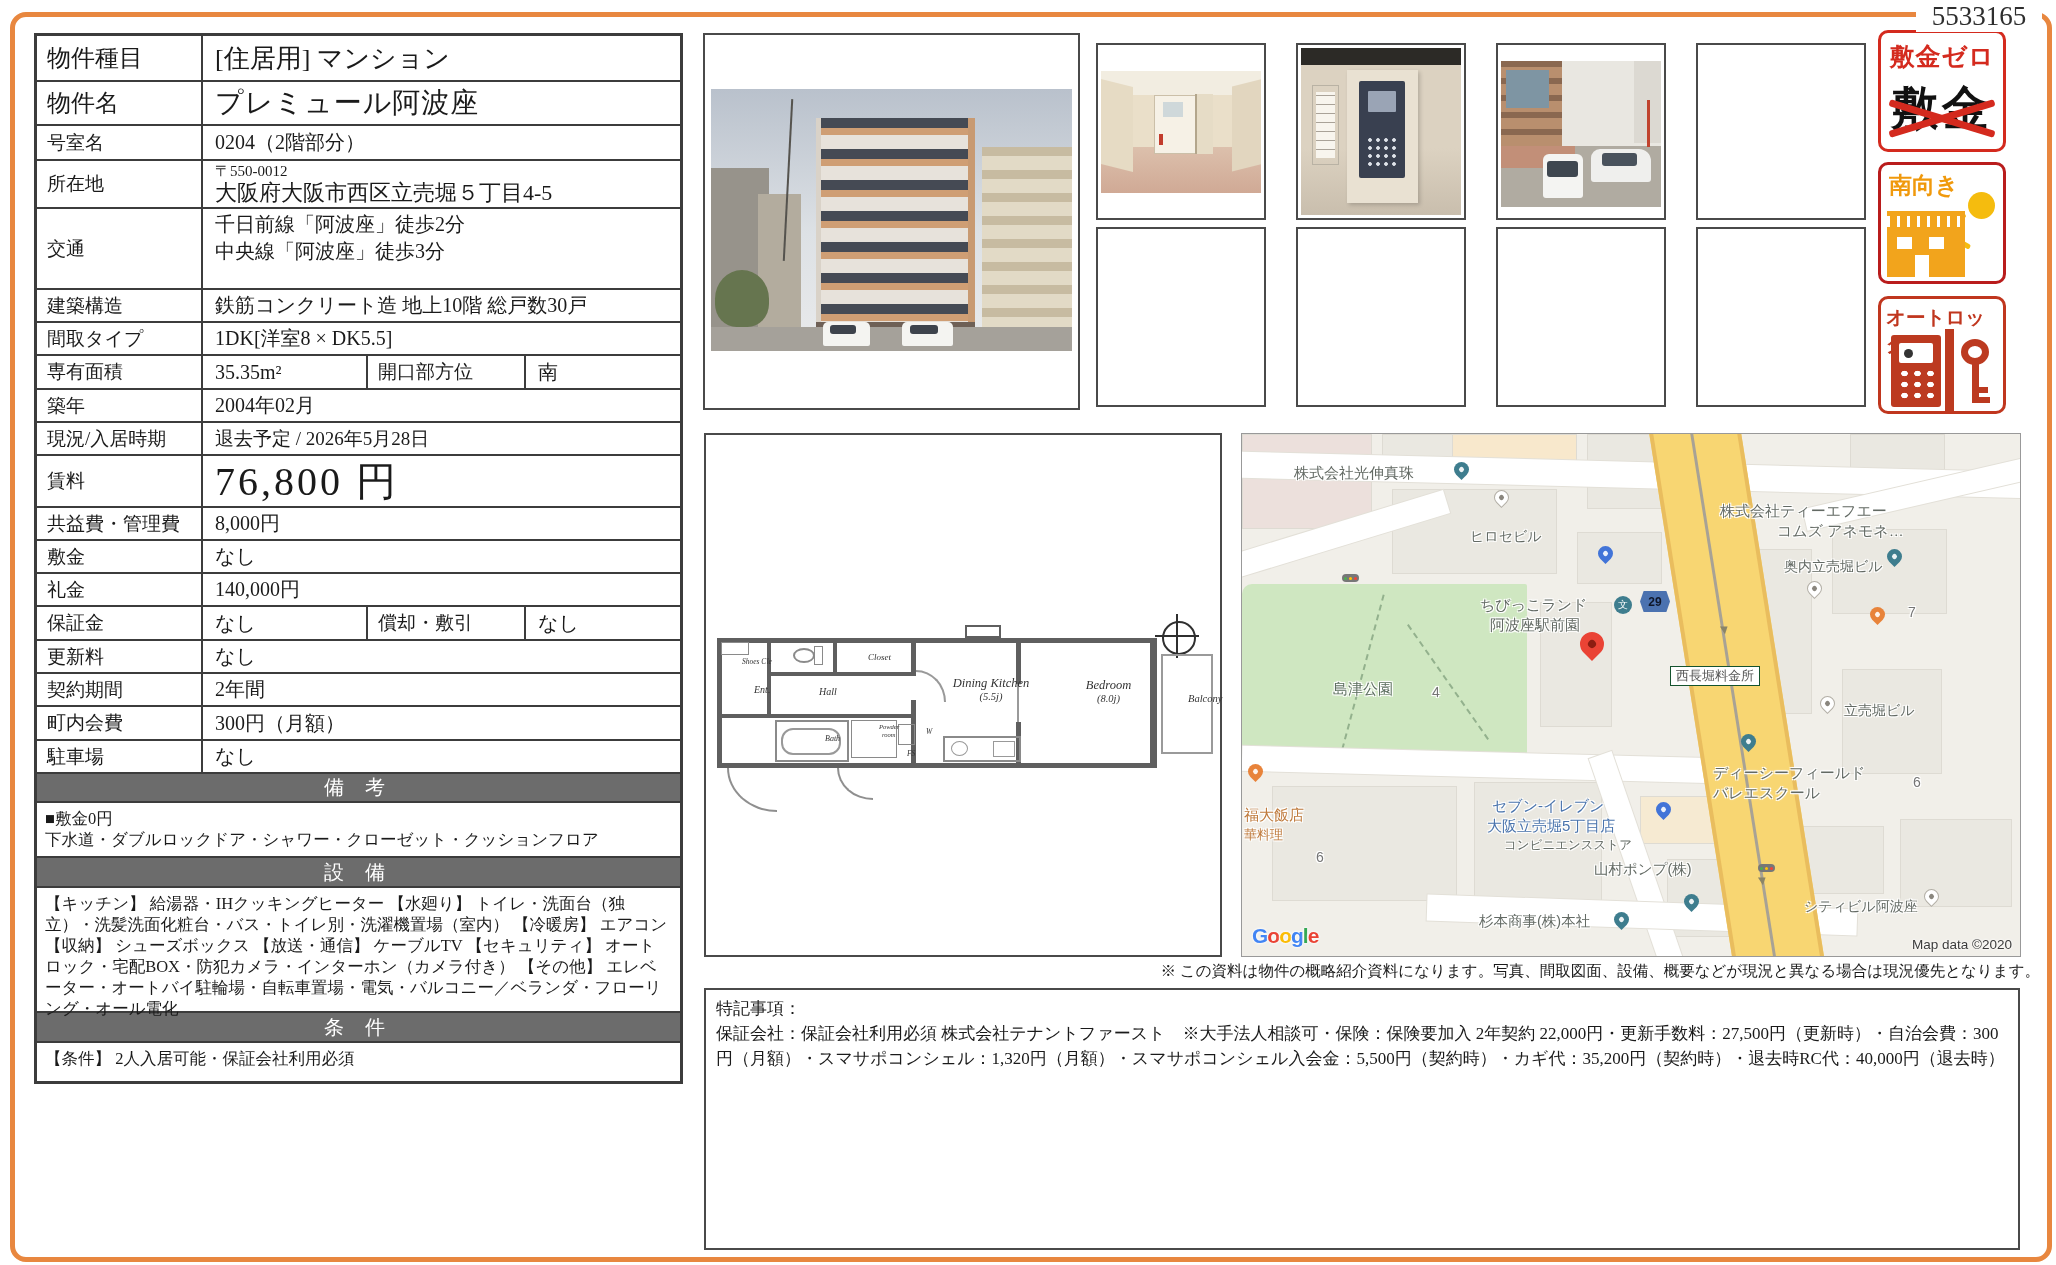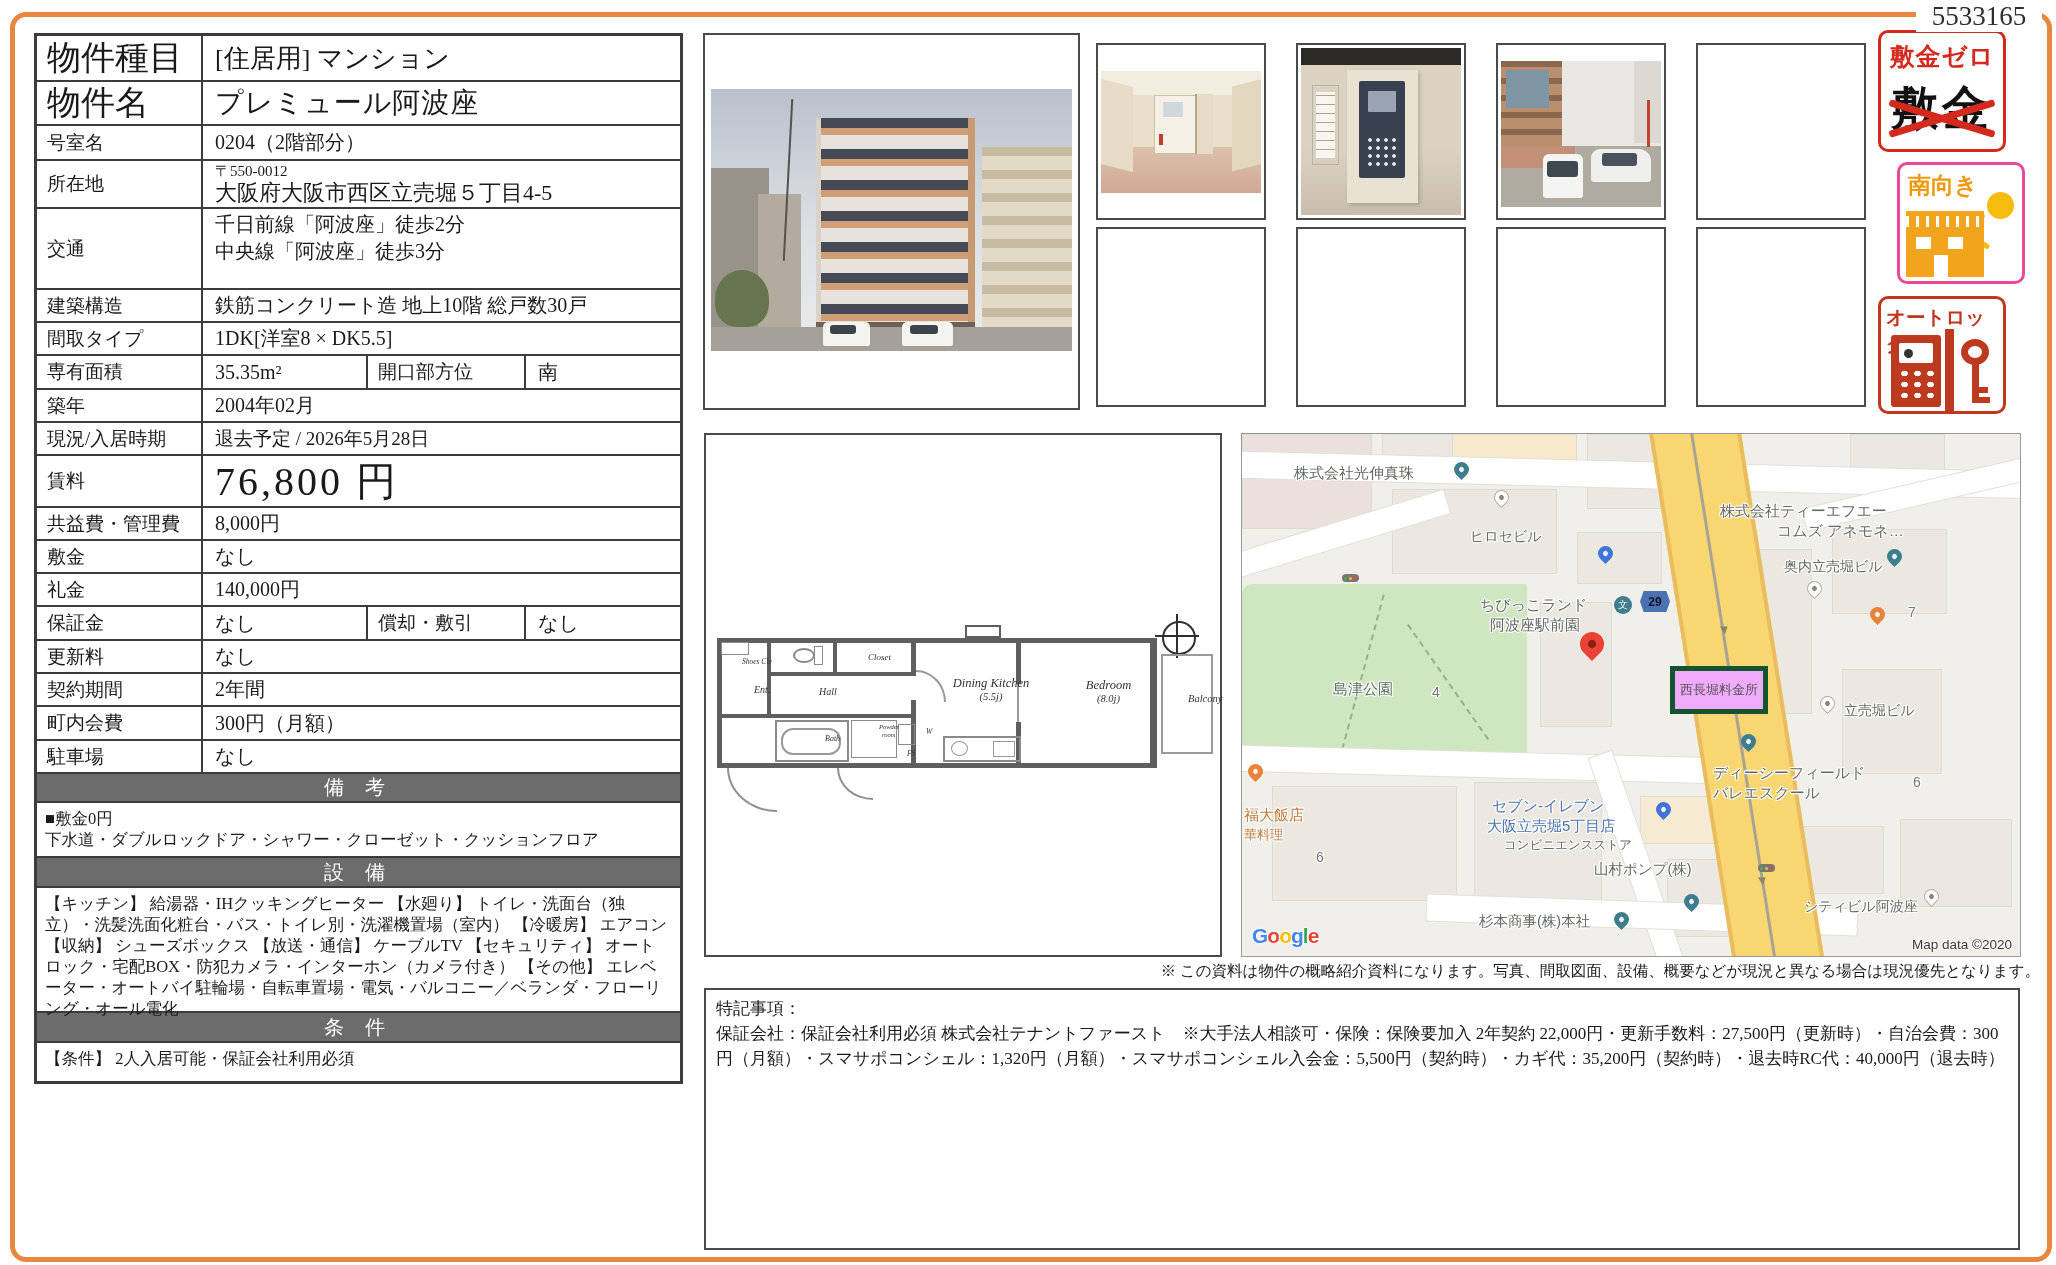--- a/index.html
+++ b/index.html
@@ -10,21 +10,21 @@
                border:5px solid #e8873f;border-radius:16px;}
   .page-id{position:absolute;left:1916px;top:1px;width:126px;text-align:center;background:#fff;
            font-size:27px;color:#2e2e2e;z-index:6;}
   
   .ptable{position:absolute;left:34px;top:33px;width:649px;border:3px solid #3c3c3c;background:#fff;box-sizing:border-box;}
   .tr{display:flex;border-top:2px solid #3c3c3c;box-sizing:border-box;}
   .tr.first{border-top:none;}
   .tl{width:166px;border-right:2px solid #3c3c3c;display:flex;align-items:center;
       padding-left:10px;font-size:19px;box-sizing:border-box;flex-shrink:0;}
   .tv{flex:1;display:flex;align-items:center;padding-left:12px;font-size:20px;box-sizing:border-box;}
-  .big .tl{font-size:34px;}
+  .big .tl{font-size:24px;}
   .big .tv{font-size:26px;}
   .name .tv{font-size:28px;letter-spacing:1px;}
   .tv2{width:165px;border-right:2px solid #3c3c3c;display:flex;align-items:center;padding-left:12px;font-size:20px;box-sizing:border-box;flex-shrink:0;}
   .tl2{width:158px;border-right:2px solid #3c3c3c;display:flex;align-items:center;padding-left:10px;font-size:19px;box-sizing:border-box;flex-shrink:0;}
   .tcol{display:block;padding-top:2px;}
   .zip{font-size:15px;line-height:17px;}
   .addr1{font-size:22px;line-height:26px;}
   .acc{font-size:20px;line-height:27px;}
   .rent .tv{font-size:40px;letter-spacing:3px;}
   .th{background:#6c6c6c;color:#fff;display:flex;align-items:center;justify-content:center;
@@ -75,21 +75,21 @@
   .st-road{position:absolute;left:0;bottom:0;width:100%;height:42%;background:#b0aba1;}
   .st-walk{position:absolute;left:0;bottom:27%;width:46%;height:15%;background:#c28f78;}
   .st-car1{position:absolute;left:26%;bottom:6%;width:25%;height:30%;background:#f4f4f2;border-radius:6px 6px 3px 3px;}
   .st-car1::after{content:"";position:absolute;left:12%;top:14%;width:76%;height:38%;background:#3f4750;border-radius:3px;}
   .st-car2{position:absolute;left:56%;bottom:17%;width:38%;height:23%;background:#efefed;border-radius:9px 12px 3px 3px;}
   .st-car2::after{content:"";position:absolute;left:18%;top:12%;width:58%;height:40%;background:#49525c;border-radius:3px;}
   .st-pole{position:absolute;right:7%;top:27%;width:3px;height:32%;background:#c0432e;}
   
   .badge{position:absolute;left:1878px;width:128px;background:#fff;box-sizing:border-box;border-radius:10px;}
   .b1{border:3px solid #d42a1e;}
-  .b2{border:3px solid #ec4899;margin-left:19px;}
+  .b2{border:3px solid #b91c1c;}
   .b3{border:3px solid #c0361e;}
   .b1-title{margin-top:7px;text-align:center;font-size:25px;font-weight:bold;color:#d42a1e;
      font-family:"Liberation Sans",sans-serif;letter-spacing:1px;}
   .b1-word{position:relative;margin-top:4px;text-align:center;font-size:47px;font-weight:bold;color:#111;letter-spacing:4px;}
   .b1-x1,.b1-x2{position:absolute;left:6px;top:82px;width:110px;height:7px;background:#d42a1e;border-radius:3px;}
   .b1-x1{transform:rotate(17deg);} .b1-x2{transform:rotate(-17deg);}
   .b2-title{position:absolute;left:8px;top:5px;font-size:23px;font-weight:bold;color:#f0990c;
      font-family:"Liberation Sans",sans-serif;}
   .b2-sun{position:absolute;right:8px;top:27px;width:27px;height:27px;background:#f5bc0e;border-radius:50%;}
   .b2-ray{position:absolute;width:16px;height:5px;background:#f5bc0e;border-radius:2px;}
@@ -146,22 +146,22 @@
   .pin.w::after{background:#8a867e;left:4px;top:4px;}
   .pin.o{background:#e8833a;}
   .pin.r{width:24px;height:24px;background:#ea4335;z-index:5;}
   .pin.r::after{left:8px;top:8px;width:8px;height:8px;background:#8c1d12;}
   .pin.b{background:#4274d8;}
   .spin{position:absolute;width:18px;height:18px;background:#3e7d8e;border-radius:50%;z-index:5;
      color:#fff;font-size:10px;display:flex;align-items:center;justify-content:center;}
   .shield{position:absolute;width:30px;height:21px;background:#4b72b0;border-radius:4px;z-index:5;
      color:#0f172a;font-size:12px;font-weight:bold;display:flex;align-items:center;justify-content:center;
      clip-path:polygon(12% 0,88% 0,100% 50%,88% 100%,12% 100%,0 50%);}
-  .tollbox{position:absolute;z-index:5;background:#f0abfc;border:5px solid #14532d;color:#555;
-     font-size:13px;padding:10px 5px;white-space:nowrap;}
+  .tollbox{position:absolute;z-index:5;background:#ffffff;border:1px solid #14532d;color:#555;
+     font-size:13px;padding:0 5px;white-space:nowrap;}
   .tlight{position:absolute;width:17px;height:8px;background:#777;border-radius:4px;z-index:5;}
   .tlight::after{content:"";position:absolute;left:2px;top:2.5px;width:3px;height:3px;border-radius:50%;
      background:#4caf50;box-shadow:5px 0 0 #ffc107,10px 0 0 #f44336;}
   .glogo{position:absolute;left:10px;top:490px;z-index:6;font-size:21px;font-weight:bold;letter-spacing:-1px;
      text-shadow:0 0 3px #fff,0 0 3px #fff;}
   .mcopy{position:absolute;right:8px;top:503px;z-index:6;font-size:13.5px;color:#3c3c3c;
      text-shadow:0 0 3px #fff,0 0 3px #fff;}
   
   .disclaimer{position:absolute;left:700px;top:961px;width:1340px;text-align:right;font-size:15.5px;color:#1a1a1a;}
   .special{position:absolute;left:704px;top:988px;width:1316px;height:262px;border:2px solid #4a4a4a;

